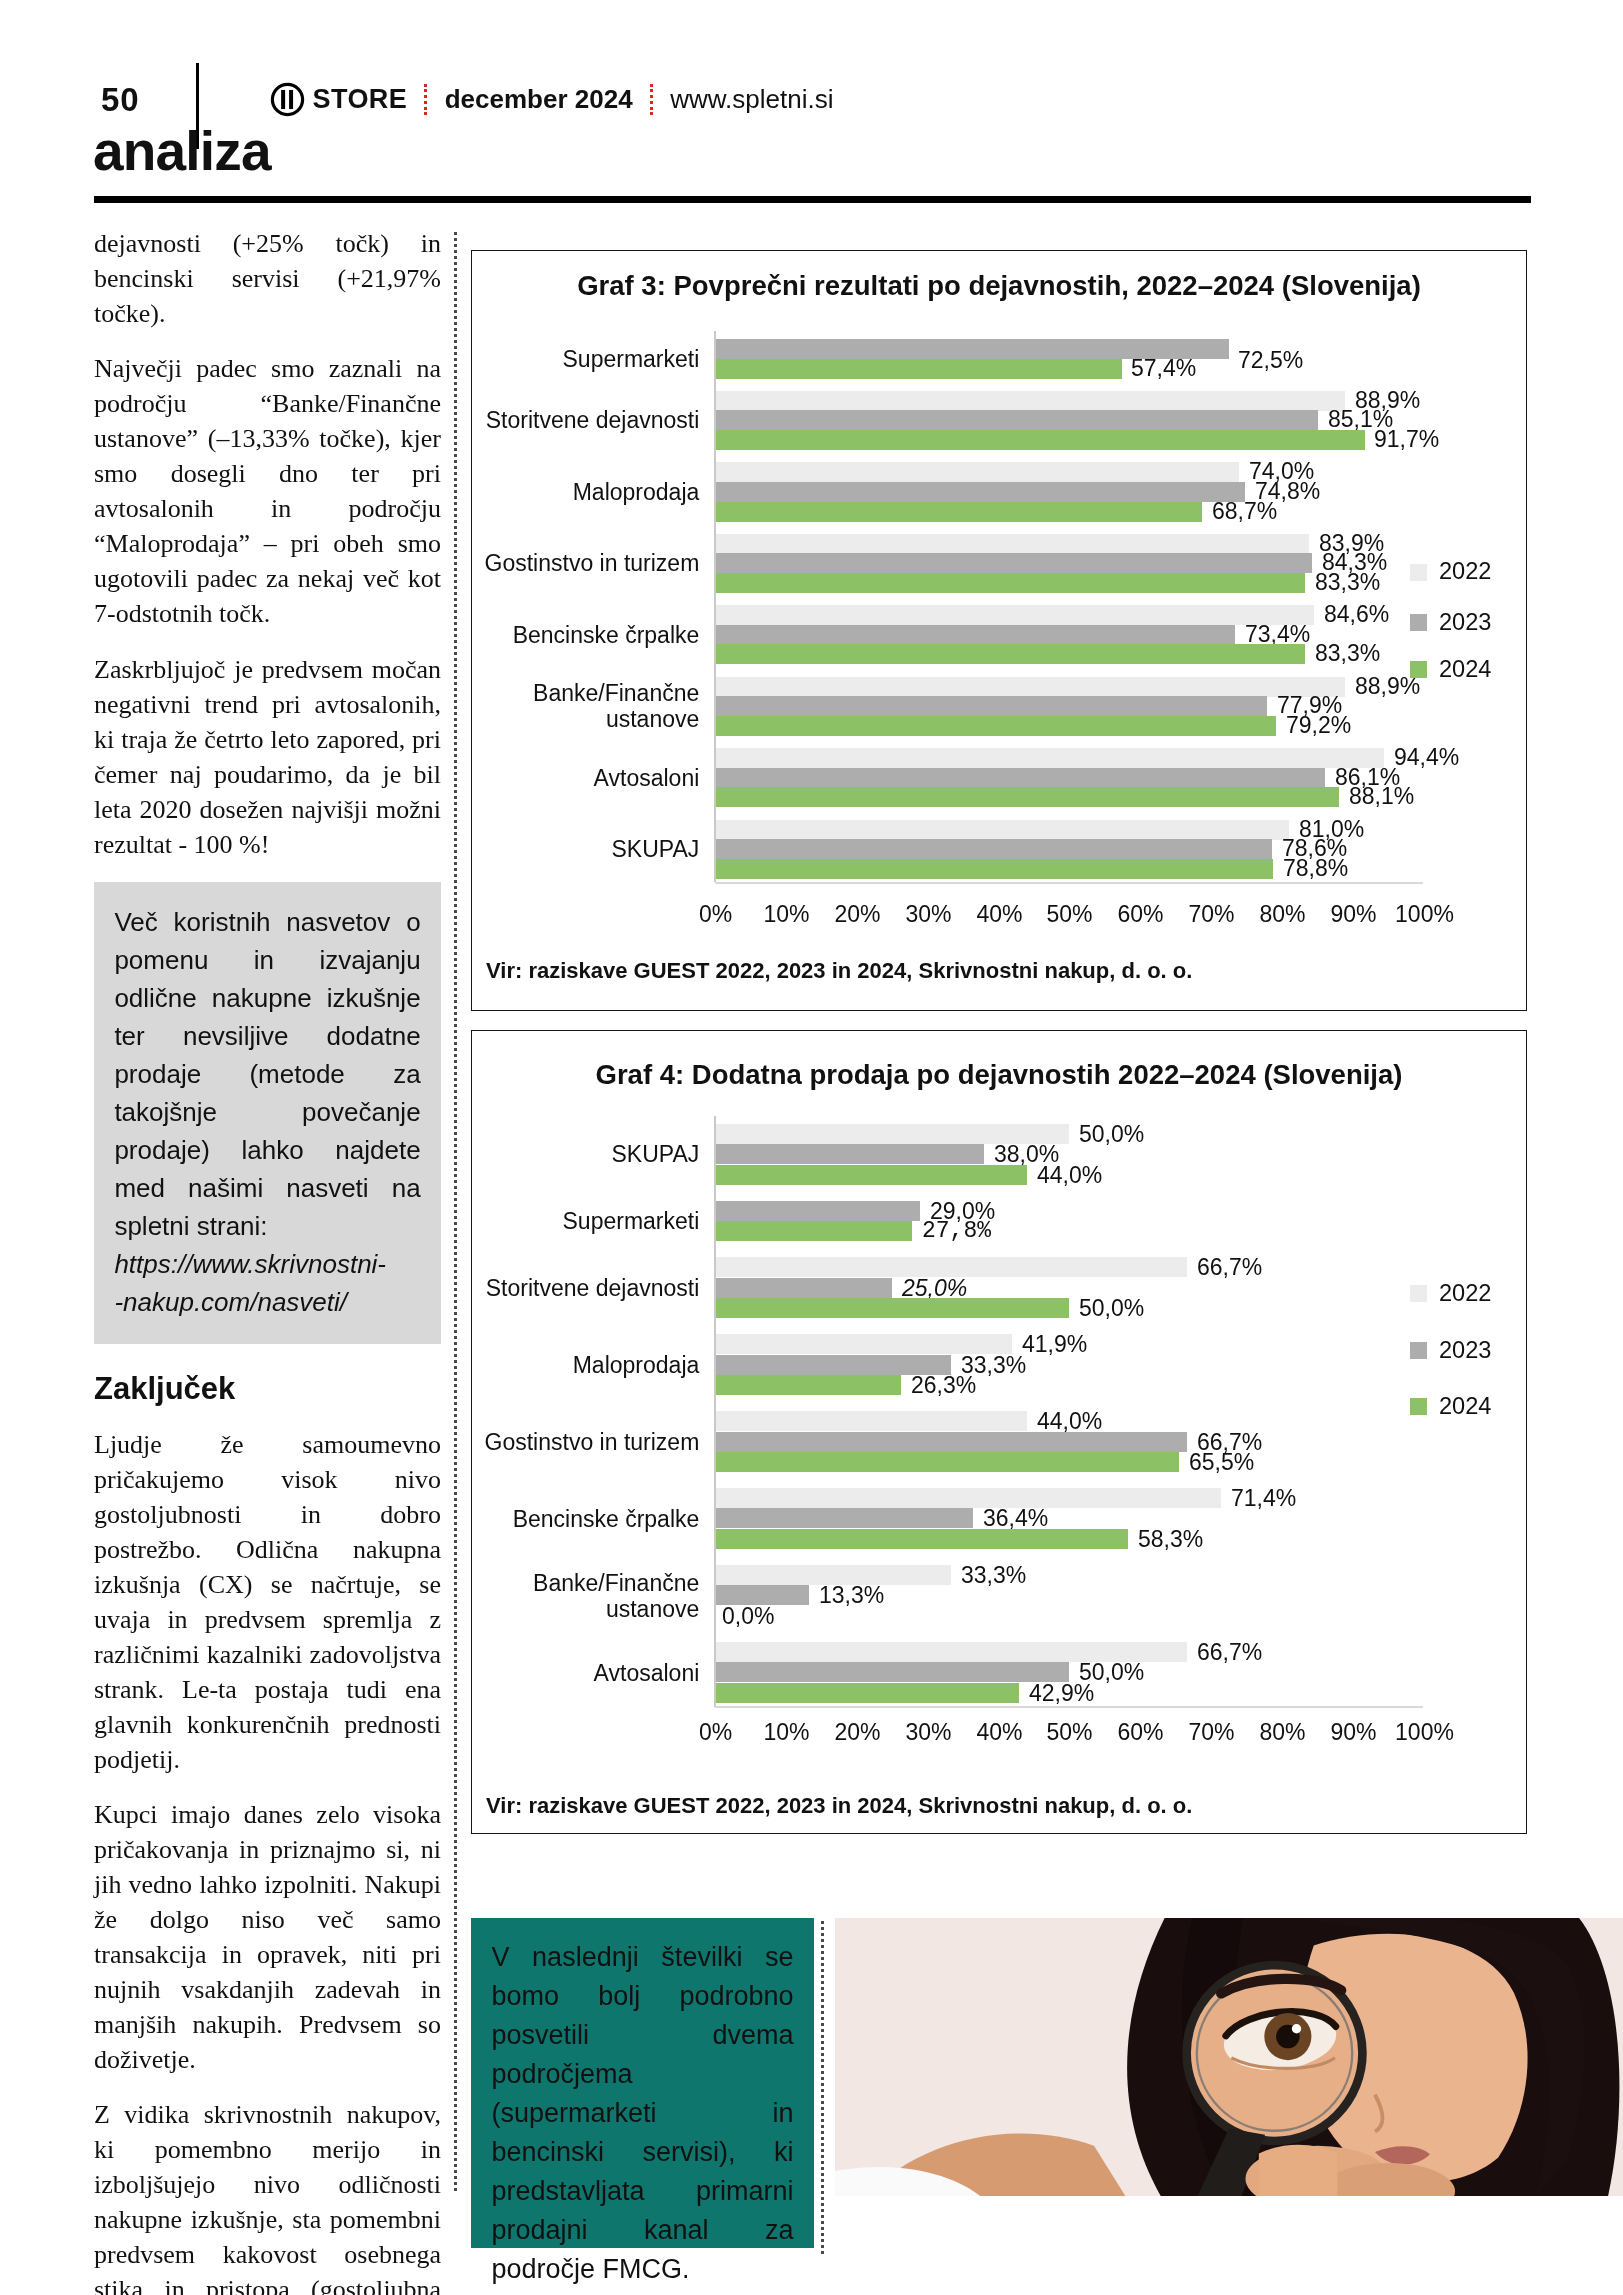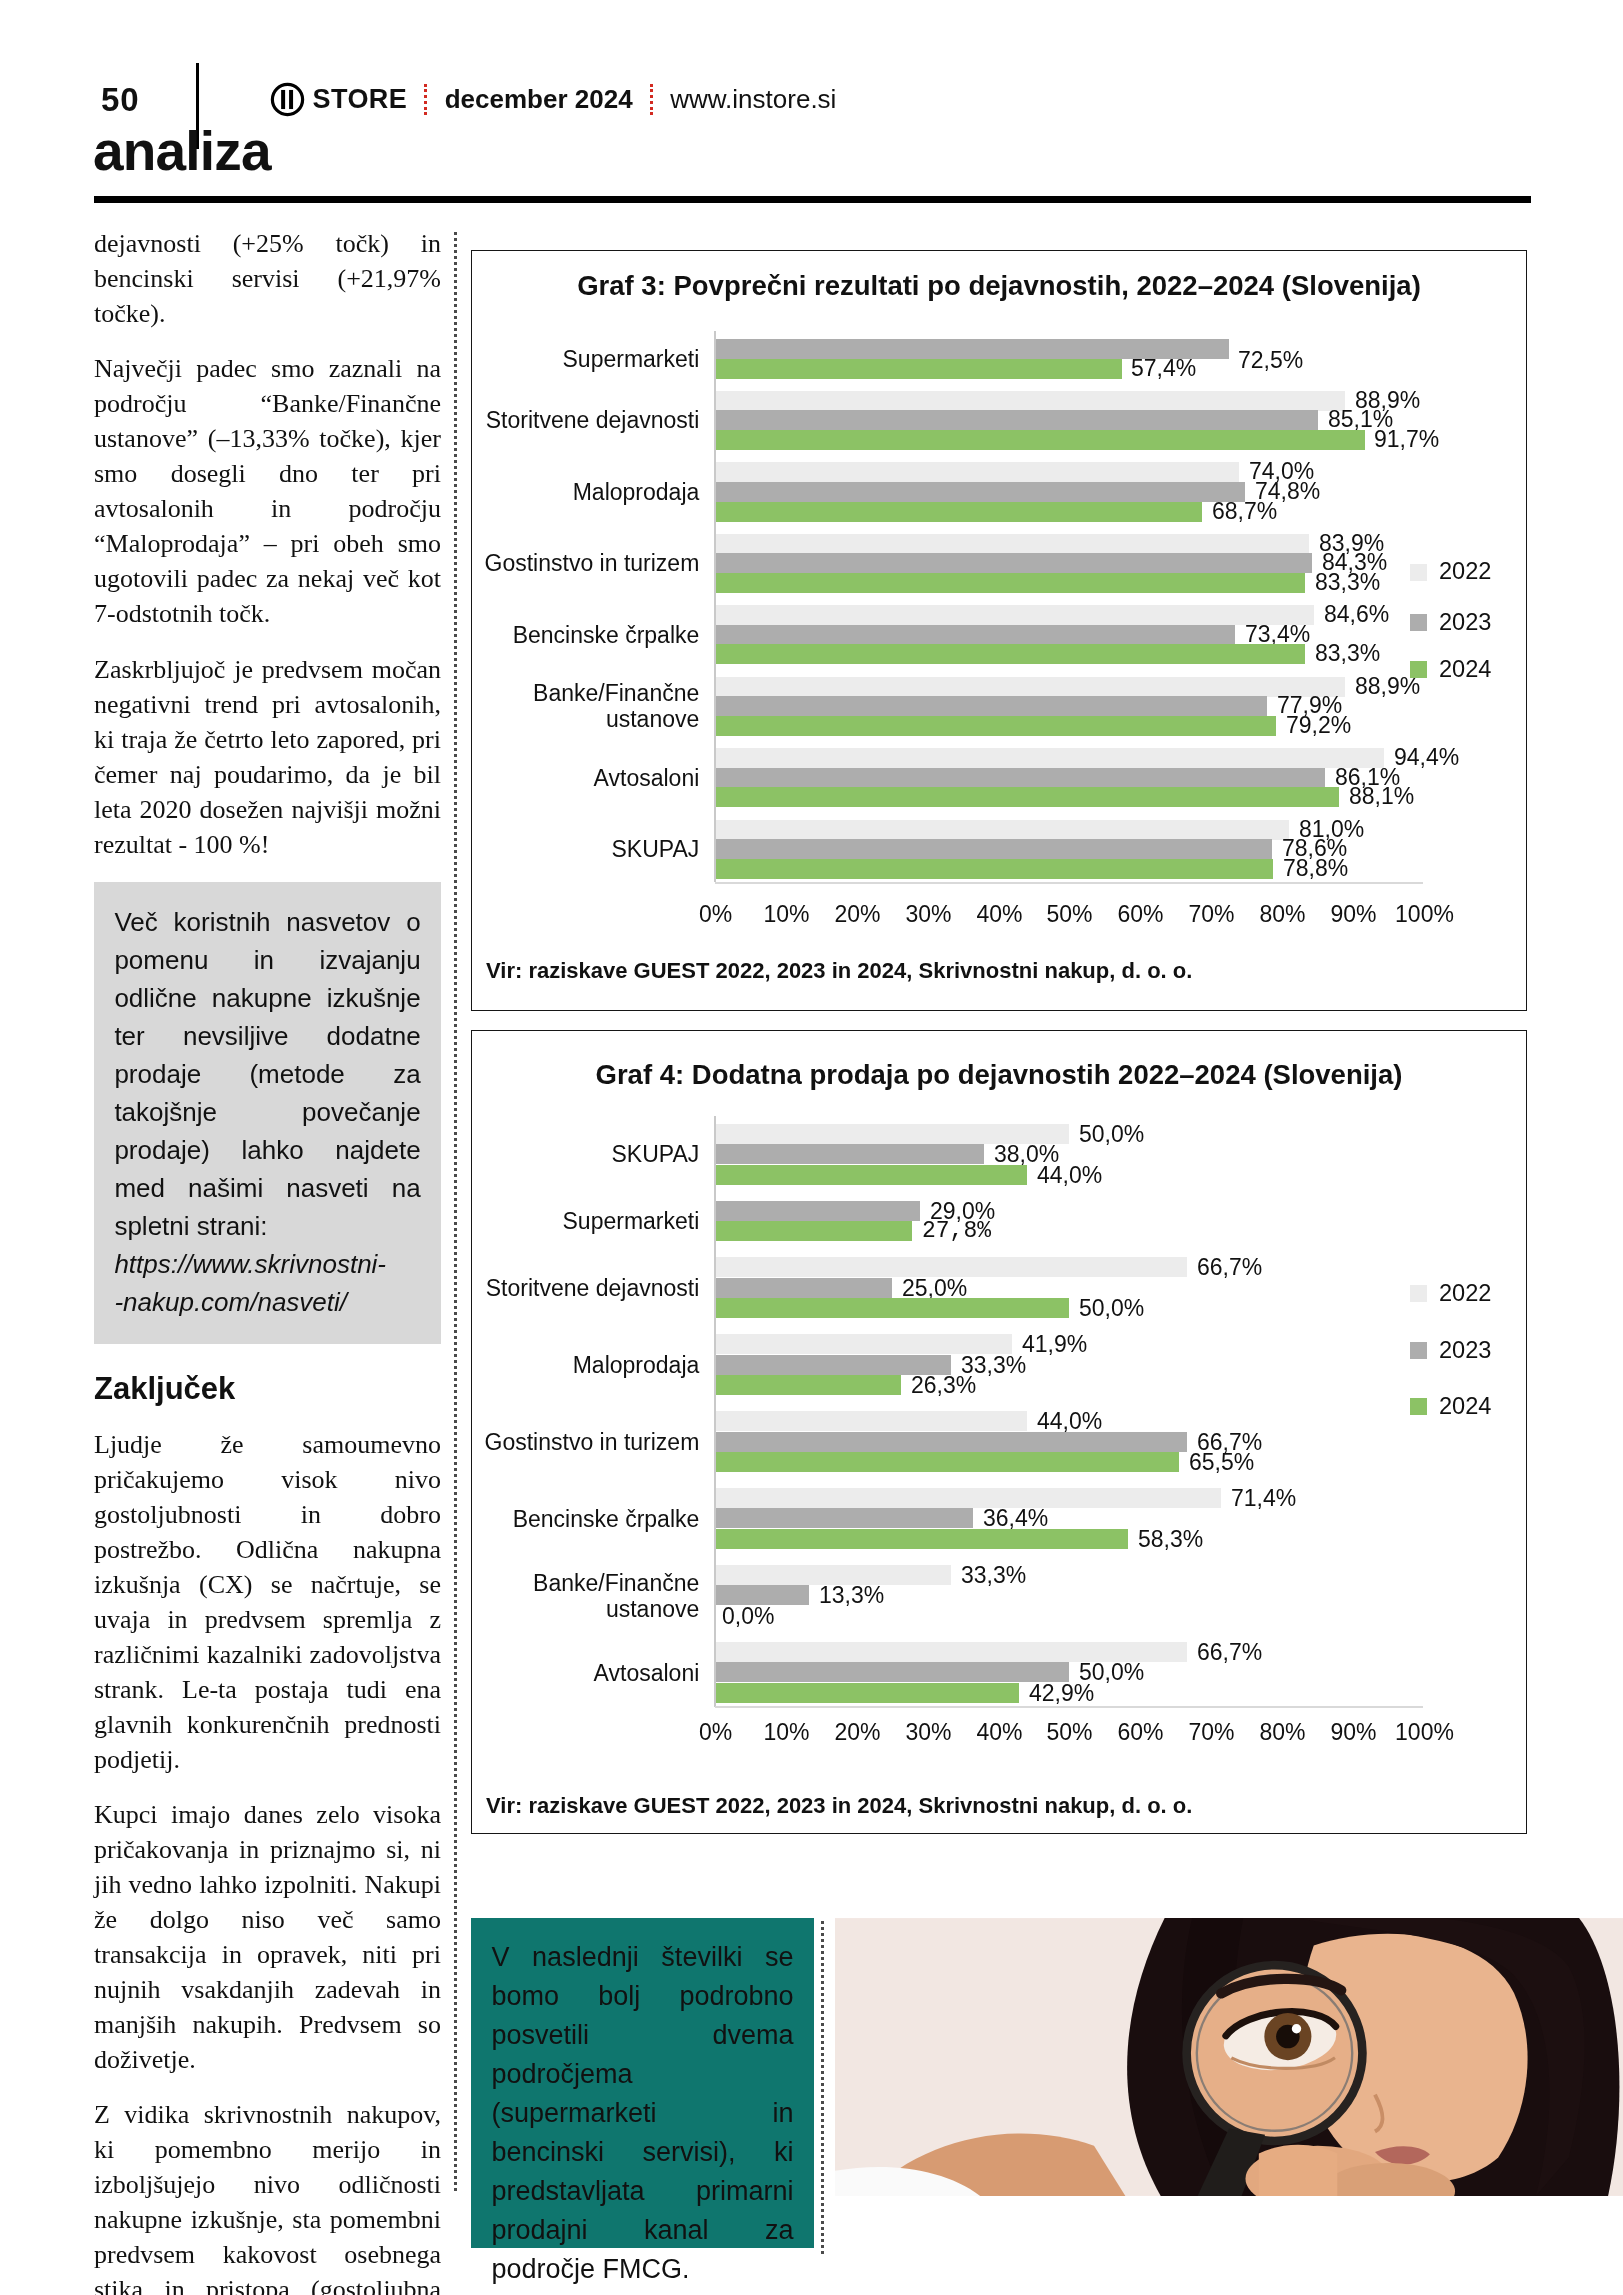--- a/index.html
+++ b/index.html
@@ -71,21 +71,21 @@
     <svg width="35" height="35" viewBox="0 0 44 44">
       <circle cx="22" cy="22" r="19" fill="none" stroke="#000" stroke-width="4"></circle>
       <rect x="14" y="10" width="5" height="24" fill="#000"></rect>
       <rect x="24" y="10" width="5" height="24" fill="#000"></rect>
     </svg>
   </span>
   <span class="brand">STORE</span>
   <span class="redsep"></span>
   <span class="issue">december 2024</span>
   <span class="redsep"></span>
-  <span class="site">www.instore.si</span>
+  <span class="site">www.spletni.si</span>
 </div>
 
 <div class="section-title">analiza</div>
 <div class="hrule"></div>
 
 <div class="leftcol">
   <p>dejavnosti (+25% točk) in bencinski servisi (+21,97% točke).</p>
   <p>Največji padec smo zaznali na področju “Banke/Finančne ustanove” (–13,33% točke), kjer smo dosegli dno ter pri avtosalonih in področju “Maloprodaja” – pri obeh smo ugotovili padec za nekaj več kot 7-odstotnih točk.</p>
   <p>Zaskrbljujoč je predvsem močan negativni trend pri avtosalonih, ki traja že četrto leto zapored, pri čemer naj poudarimo, da je bil leta 2020 dosežen najvišji možni rezultat - 100 %!</p>
 
@@ -195,21 +195,21 @@
       <div class="bar-label" style="left: 565px; top: 134px; height: 20.4px; line-height: 20.4px;">44,0%</div>
       <div class="cat-label" style="left: 6.3px; width: 221px; top: 190px;">Supermarketi</div>
       <div class="bar" style="left: 243px; top: 170px; width: 205px; height: 20.4px; background: rgb(173, 173, 173);"></div>
       <div class="bar-label" style="left: 458px; top: 170px; height: 20.4px; line-height: 20.4px;">29,0%</div>
       <div class="bar" style="left: 243px; top: 190px; width: 197px; height: 20.4px; background: rgb(140, 194, 101);"></div>
       <div class="bar-label" style="left: 450px; top: 190px; height: 20.4px; line-height: 20.4px; font-family: Liberation Mono, monospace;">27,8%</div>
       <div class="cat-label" style="left: 6.3px; width: 221px; top: 257px;">Storitvene dejavnosti</div>
       <div class="bar" style="left: 243px; top: 226px; width: 472px; height: 20.4px; background: rgb(236, 236, 236);"></div>
       <div class="bar-label" style="left: 725px; top: 226px; height: 20.4px; line-height: 20.4px;">66,7%</div>
       <div class="bar" style="left: 243px; top: 247px; width: 177px; height: 20.4px; background: rgb(173, 173, 173);"></div>
-      <div class="bar-label" style="left: 430px; top: 247px; height: 37px; line-height: 20.4px;">25,0%</div>
+      <div class="bar-label" style="left: 430px; top: 247px; height: 37px; line-height: 20.4px; font-style: italic;">25,0%</div>
       <div class="bar" style="left: 243px; top: 267px; width: 354px; height: 20.4px; background: rgb(140, 194, 101);"></div>
       <div class="bar-label" style="left: 607px; top: 267px; height: 20.4px; line-height: 20.4px;">50,0%</div>
       <div class="cat-label" style="left: 6.3px; width: 221px; top: 334px;">Maloprodaja</div>
       <div class="bar" style="left: 243px; top: 303px; width: 297px; height: 20.4px; background: rgb(236, 236, 236);"></div>
       <div class="bar-label" style="left: 550px; top: 303px; height: 20.4px; line-height: 20.4px;">41,9%</div>
       <div class="bar" style="left: 243px; top: 324px; width: 236px; height: 20.4px; background: rgb(173, 173, 173);"></div>
       <div class="bar-label" style="left: 489px; top: 324px; height: 20.4px; line-height: 20.4px;">33,3%</div>
       <div class="bar" style="left: 243px; top: 344px; width: 186px; height: 20.4px; background: rgb(140, 194, 101);"></div>
       <div class="bar-label" style="left: 439px; top: 344px; height: 20.4px; line-height: 20.4px;">26,3%</div>
       <div class="cat-label" style="left: 6.3px; width: 221px; top: 411px;">Gostinstvo in turizem</div>

